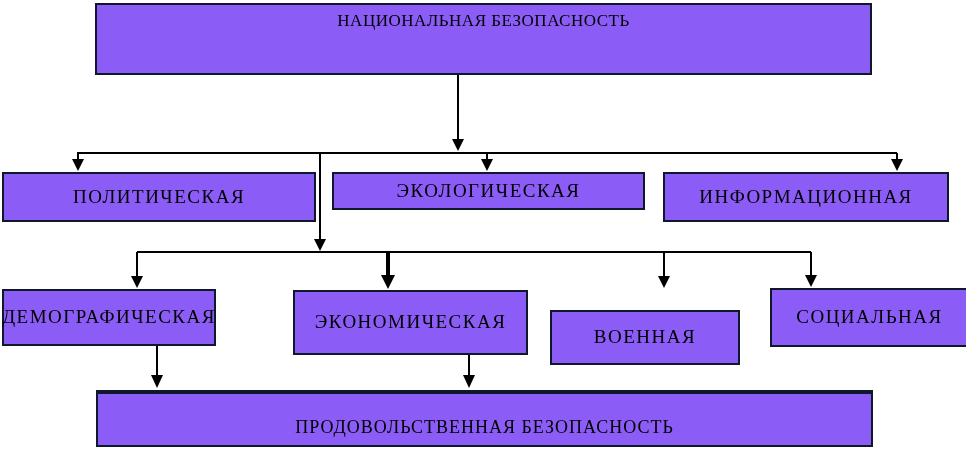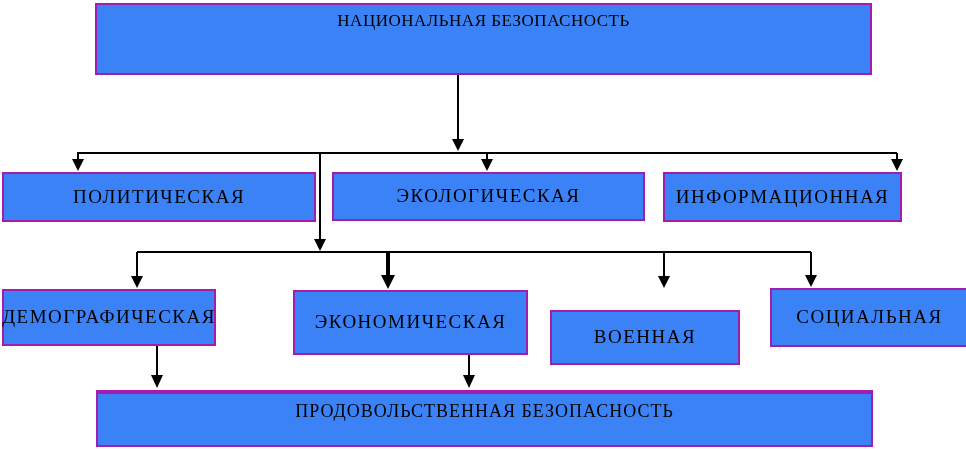--- a/index.html
+++ b/index.html
@@ -21,53 +21,53 @@
     position: absolute;
     left: 0;
     top: 0;
     width: 966px;
     height: 449px;
     z-index: 1;
   }
   .node {
     position: absolute;
     box-sizing: border-box;
-    border: 2px solid #a21caf;
-    background: #3b82f6;
+    border: 2px solid #0f172a;
+    background: #8b5cf6;
     display: flex;
     align-items: center;
     justify-content: center;
     text-align: center;
     font-size: 19px;
     letter-spacing: 1.5px;
     line-height: 1.1;
     z-index: 2;
     white-space: nowrap;
   }
   
   .node--national {
     left: 95px; top: 3px; width: 777px; height: 72px;
     align-items: flex-start;
     padding-top: 7px;
     font-size: 17px;
     letter-spacing: 0.5px;
   }
   .node--political     { left: 2px;   top: 172px; width: 314px; height: 50px; }
-  .node--ecological    { left: 332px; top: 172px; width: 313px; height: 49px; }
-  .node--informational { left: 663px; top: 172px; width: 239px; height: 50px; }
+  .node--ecological    { left: 332px; top: 172px; width: 313px; height: 38px; }
+  .node--informational { left: 663px; top: 172px; width: 286px; height: 50px; }
   .node--demographic   { left: 2px;   top: 289px; width: 214px; height: 57px; }
   .node--economic      { left: 293px; top: 290px; width: 235px; height: 65px; text-align: right; }
   .node--military      { left: 550px; top: 290px; width: 190px; height: 55px; margin-top: 20px; }
   .node--social        { left: 761px; top: 288px; width: 199px; height: 59px; margin-left: 9px; }
   .node--food {
     left: 96px; top: 390px; width: 777px; height: 57px;
     border-width: 2px;
     border-top-width: 4px;
     align-items: flex-start;
-    padding-top: 8px;
+    padding-top: 24px;
     font-size: 18px;
     letter-spacing: 1px;
   }
   .stroke  { stroke: #000000; stroke-width: 2; fill: none; }
   .stroke--bold { stroke-width: 4; }
   .head    { fill: #000000; stroke: none; }
 </style>
 </head>
 <body>
 

